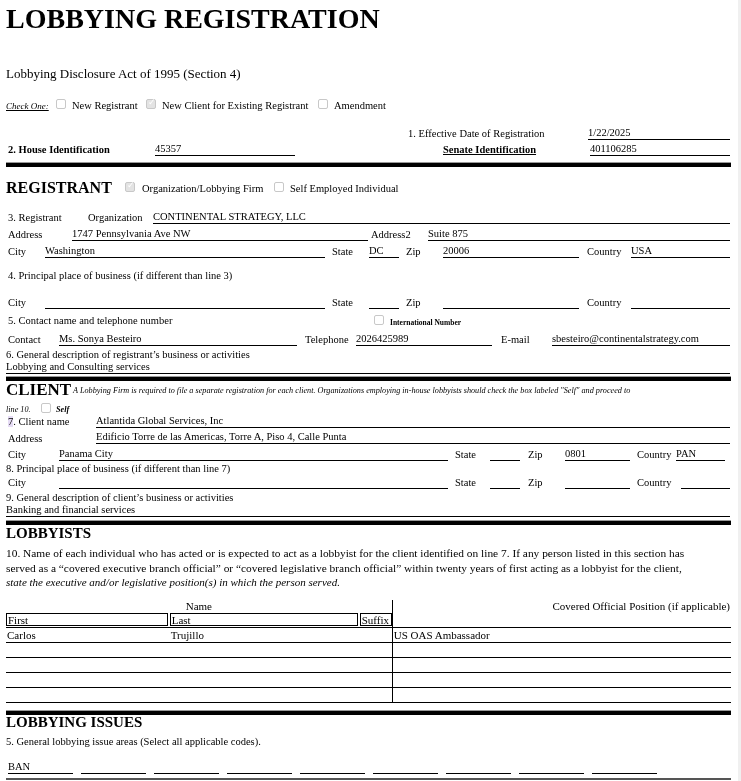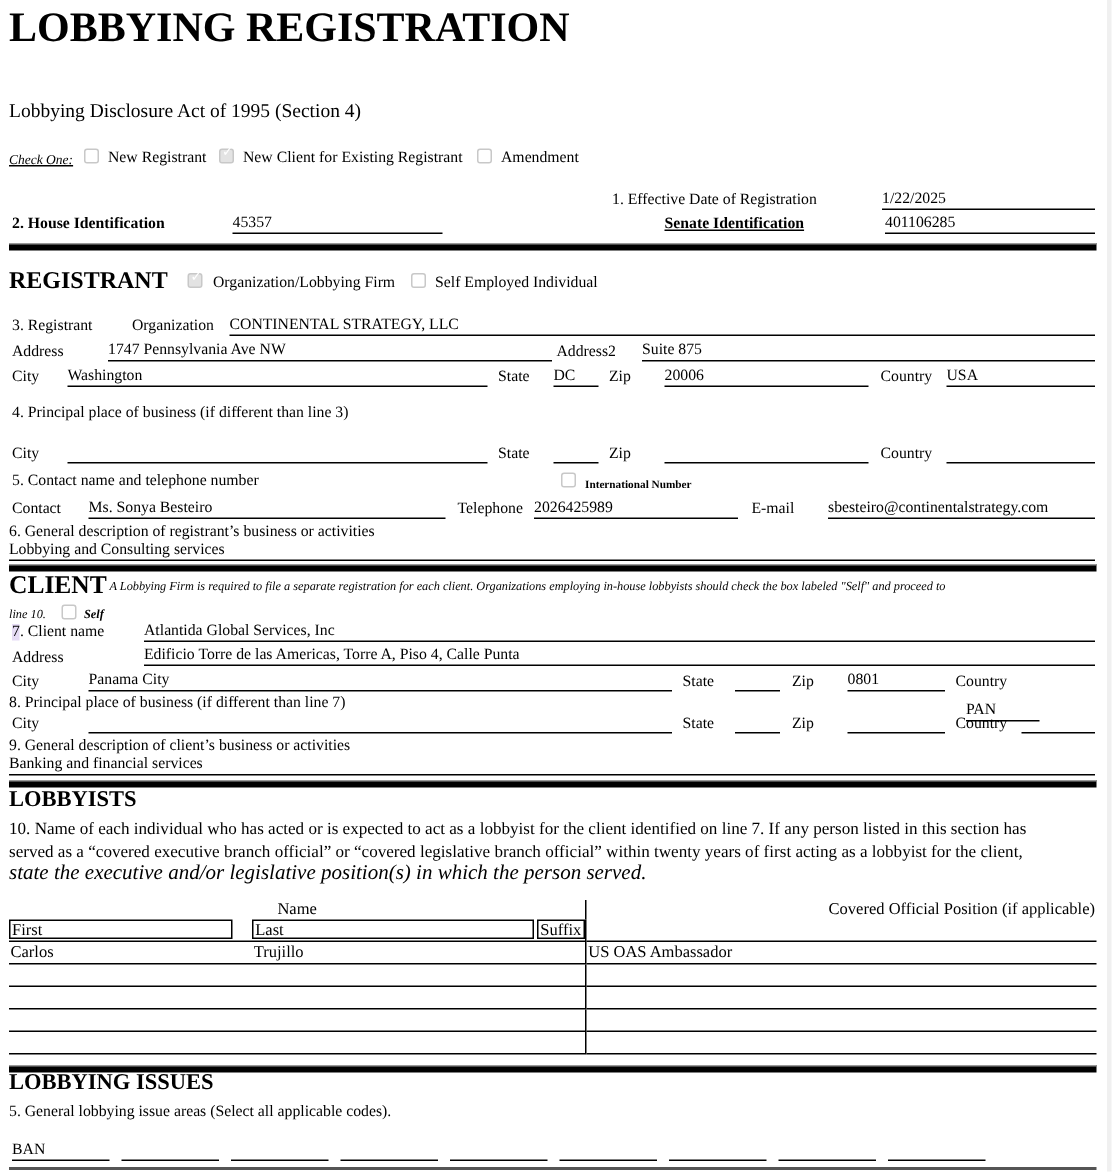--- a/index.html
+++ b/index.html
@@ -109,50 +109,50 @@
 <div class="abs t" style="left:8px; top:432px;">Address</div>
 <div class="ul" style="left:96px; top:430px; width:634px;">Edificio Torre de las Americas, Torre A, Piso 4, Calle Punta</div>
 
 <div class="abs t" style="left:8px; top:448px;">City</div>
 <div class="ul" style="left:59px; top:447px; width:389px;">Panama City</div>
 <div class="abs t" style="left:455px; top:448px;">State</div>
 <div class="ul" style="left:490px; top:447px; width:30px;"></div>
 <div class="abs t" style="left:528px; top:448px;">Zip</div>
 <div class="ul" style="left:565px; top:447px; width:65px;">0801</div>
 <div class="abs t" style="left:637px; top:448px;">Country</div>
-<div class="ul" style="left:644px; top:447px; width:49px;margin-top:20px;">PAN</div>
+<div class="ul" style="left:676px; top:447px; width:49px;">PAN</div>
 
 <div class="abs t" style="left:6px; top:462px;">8. Principal place of business (if different than line 7)</div>
 <div class="abs t" style="left:8px; top:476px;">City</div>
 <div class="ul" style="left:59px; top:475px; width:389px;"></div>
 <div class="abs t" style="left:455px; top:476px;">State</div>
 <div class="ul" style="left:490px; top:475px; width:30px;"></div>
 <div class="abs t" style="left:528px; top:476px;">Zip</div>
 <div class="ul" style="left:565px; top:475px; width:65px;"></div>
 <div class="abs t" style="left:637px; top:476px;">Country</div>
 <div class="ul" style="left:681px; top:475px; width:49px;"></div>
 
 <div class="abs t" style="left:6px; top:491px;">9. General description of client’s business or activities</div>
 <div class="ul" style="left:6px; top:503px; width:724px;">Banking and financial services</div>
 
 <div class="bar" style="top:520px;"></div>
 
 <div class="abs b" style="left:6px; top:524px; font-size:15px; line-height:18px;">LOBBYISTS</div>
 <div class="abs t11" style="left:6px; top:546px; font-size:11.4px;">10. Name of each individual who has acted or is expected to act as a lobbyist for the client identified on line 7. If any person listed in this section has</div>
 <div class="abs t11" style="left:6px; top:561px; font-size:11.4px;">served as a “covered executive branch official” or “covered legislative branch official” within twenty years of first acting as a lobbyist for the client,</div>
-<div class="abs i" style="left:6px; top:577px; font-size:14px; line-height:11px;">state the executive and/or legislative position(s) in which the person served.</div>
+<div class="abs i" style="left:6px; top:577px; font-size:11px; line-height:11px;">state the executive and/or legislative position(s) in which the person served.</div>
 
 <table class="lob">
   <tbody>
       <tr>
     <td colspan="3" style="text-align:center; height:13px;">Name</td>
     <td rowspan="2" style="border-left:1px solid #000; text-align:right; vertical-align:top; width:360px;margin-top:40px;">Covered Official Position (if applicable)</td>
   </tr>
   <tr style="border-bottom:1px solid #000;">
-    <td style="padding:0; width:164px;"><span class="hdrbox" style="width:149px;">First</span></td>
+    <td style="padding:0; width:164px;"><span class="hdrbox" style="width:162px;">First</span></td>
     <td style="padding:0; width:164px;"><span class="hdrbox" style="width:188px;">Last</span></td>
     <td style="padding:0 0 0 2px;"><span class="hdrbox" style="width:32px;">Suffix</span></td>
   </tr>
   <tr style="border-bottom:1px solid #000; height:15px;">
     <td>Carlos</td>
     <td>Trujillo</td>
     <td></td>
     <td style="border-left:1px solid #000;">US OAS Ambassador</td>
   </tr>
   <tr style="border-bottom:1px solid #000; height:15px;">

